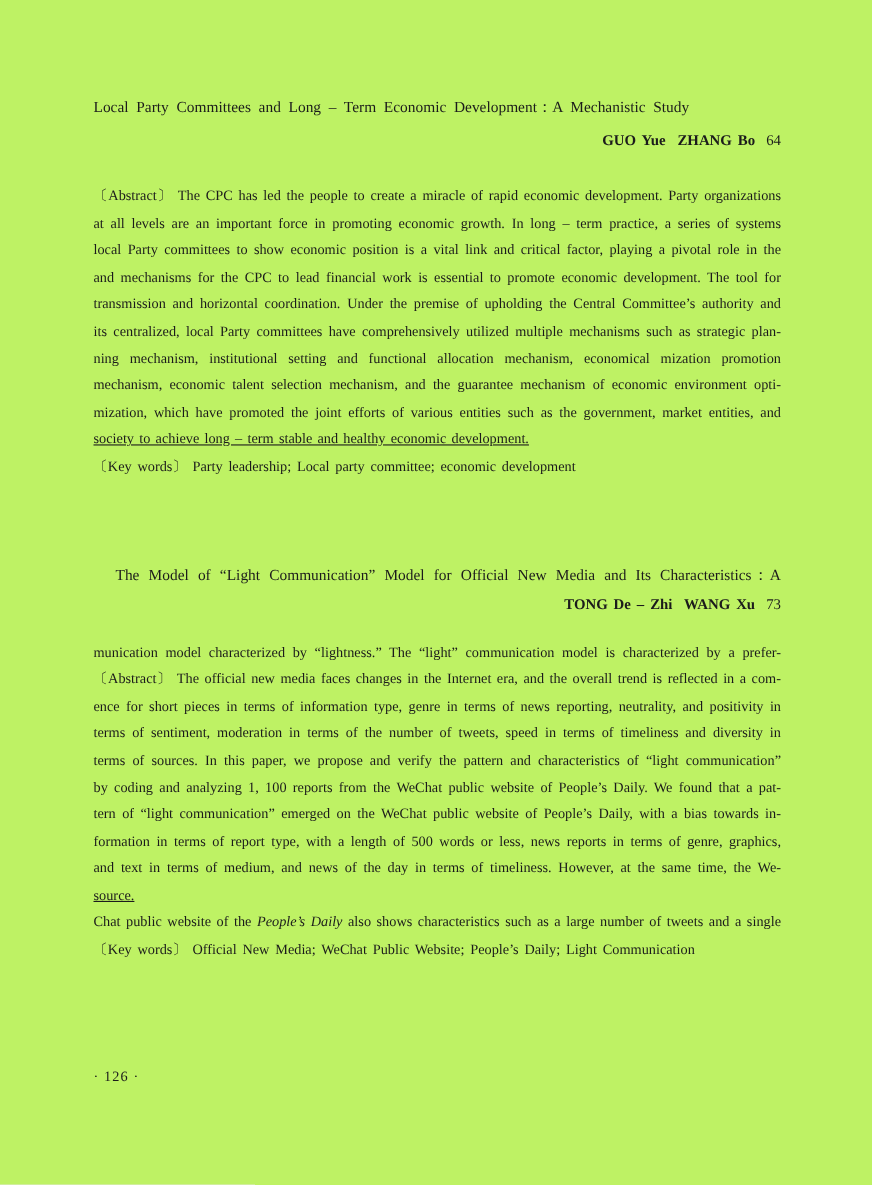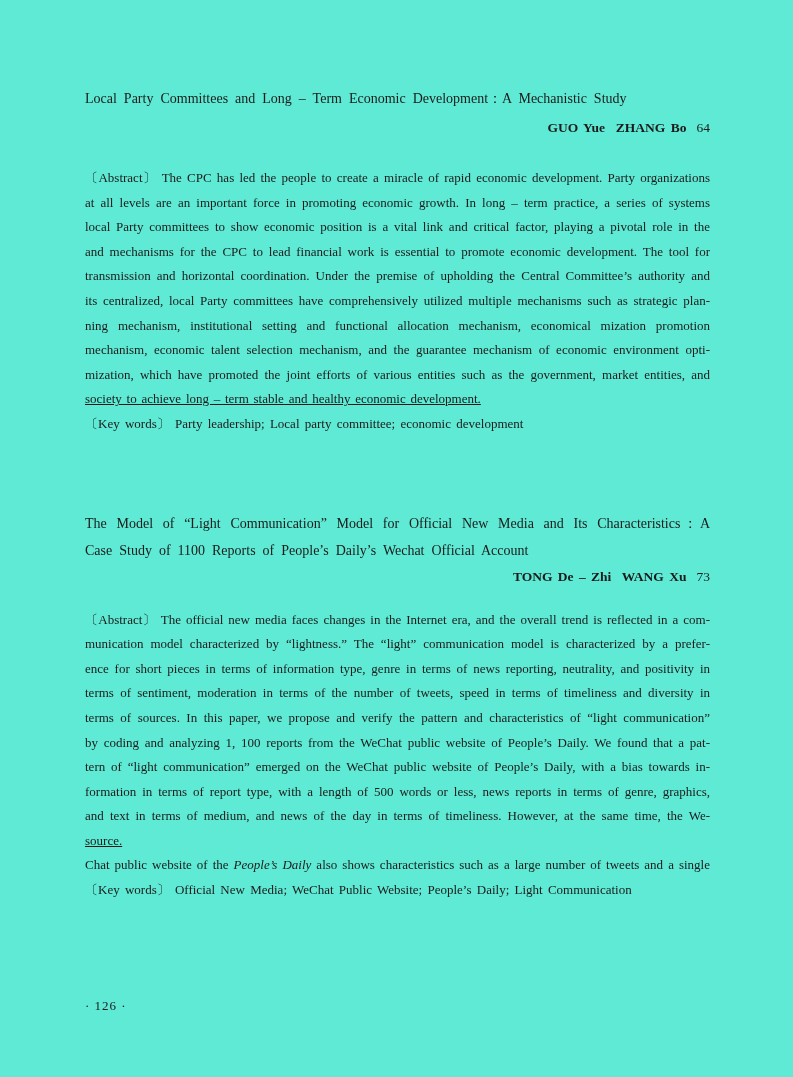--- a/index.html
+++ b/index.html
@@ -5,40 +5,40 @@
   html, body {
     margin: 0;
     padding: 0;
     background: #e9e9e9;
   }
   .page {
     position: relative;
     width: 793px;
     height: 1077px;
     margin: 0 auto;
-    background: #5eead4;
+    background: #bef264;
     color: #1b1b1b;
     font-family: "Liberation Serif", "DejaVu Serif", serif;
     box-sizing: border-box;
     padding: 88px 83px 0 85px;
     overflow: hidden;
   }
   .entry-title {
     font-size: 14px;
     line-height: 22px;
     word-spacing: 3.5px;
     font-weight: normal;
     margin: 0;
   }
   .entry-title .t-line { display: block; }
   .entry-title .t-line.just {
     text-align: justify;
     text-align-last: justify;
   }
-  .title-2 { line-height: 27px; }
+  .title-2 { line-height: 27px; margin-left: 20px; }
   .authors-line {
     margin-top: 7px;
     font-size: 13.5px;
     line-height: 22px;
     text-align: right;
     word-spacing: 2px;
   }
   .author-names {
     font-weight: bold;
     white-space: pre;
@@ -102,28 +102,27 @@
       <div class="line">mechanism, economic talent selection mechanism, and the guarantee mechanism of economic environment opti-</div>
       <div class="line">mization, which have promoted the joint efforts of various entities such as the government, market entities, and</div>
       <div class="line endline">society to achieve long – term stable and healthy economic development.</div>
       <div class="keywords-line">〔Key words〕 Party leadership; Local party committee; economic development</div>
     </div>
   </section>
 
   <section class="entry entry-2">
     <h2 class="entry-title title-2">
       <span class="t-line just">The Model of “Light Communication” Model for Official New Media and Its Characteristics：A</span>
-      <span class="t-line">Case Study of 1100 Reports of People’s Daily’s Wechat Official Account</span>
     </h2>
     <div class="authors-line authors-line-2">
       <span class="author-names">TONG De – Zhi  WANG Xu</span><span class="entry-pageno">73</span>
     </div>
     <div class="abstract-block abstract-block-2">
+      <div class="line">munication model characterized by “lightness.” The “light” communication model is characterized by a prefer-</div>
       <div class="line">〔Abstract〕 The official new media faces changes in the Internet era, and the overall trend is reflected in a com-</div>
-      <div class="line">munication model characterized by “lightness.” The “light” communication model is characterized by a prefer-</div>
       <div class="line">ence for short pieces in terms of information type, genre in terms of news reporting, neutrality, and positivity in</div>
       <div class="line">terms of sentiment, moderation in terms of the number of tweets, speed in terms of timeliness and diversity in</div>
       <div class="line">terms of sources. In this paper, we propose and verify the pattern and characteristics of “light communication”</div>
       <div class="line">by coding and analyzing 1, 100 reports from the WeChat public website of People’s Daily. We found that a pat-</div>
       <div class="line">tern of “light communication” emerged on the WeChat public website of People’s Daily, with a bias towards in-</div>
       <div class="line">formation in terms of report type, with a length of 500 words or less, news reports in terms of genre, graphics,</div>
       <div class="line">and text in terms of medium, and news of the day in terms of timeliness. However, at the same time, the We-</div>
       <div class="line endline">source.</div>
       <div class="line"><span>Chat public website of the </span><em>People’s Daily</em><span> also shows characteristics such as a large number of tweets and a single</span></div>
       <div class="keywords-line">〔Key words〕 Official New Media; WeChat Public Website; People’s Daily; Light Communication</div>

